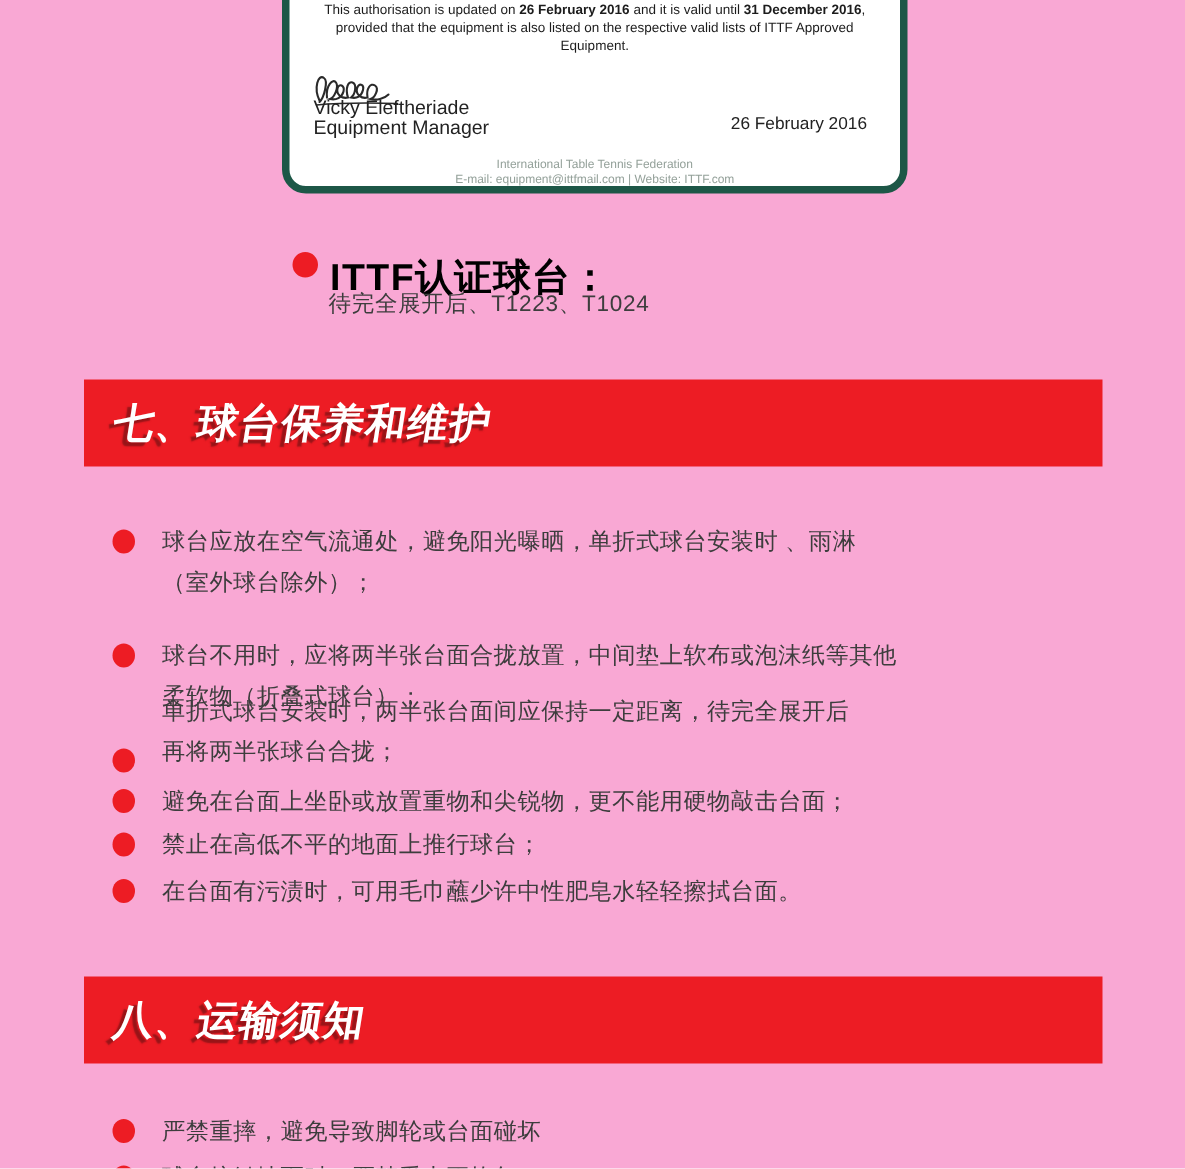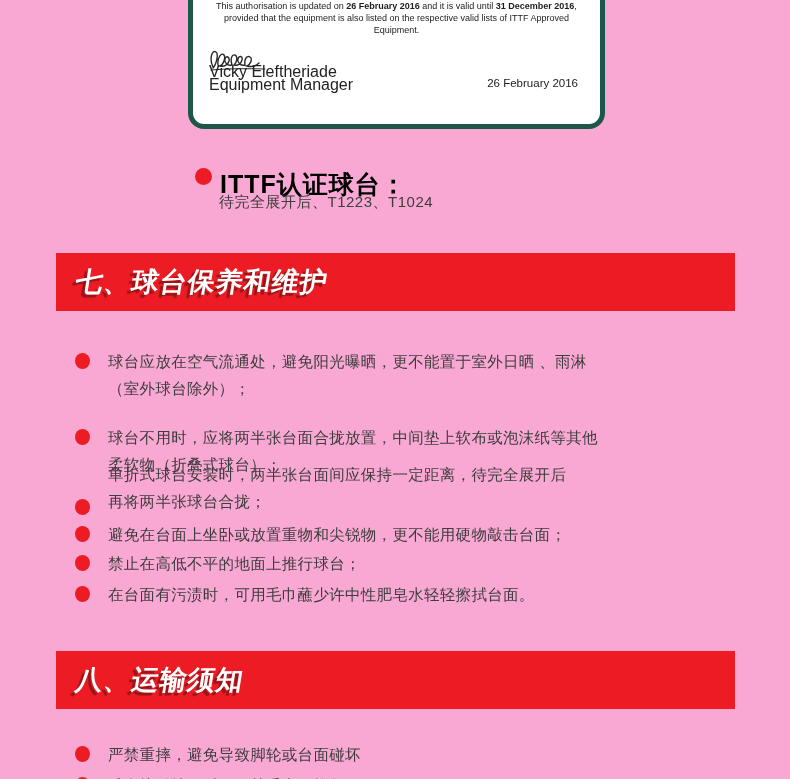--- a/index.html
+++ b/index.html
@@ -15,21 +15,21 @@
   }
   .cert-para{
     position:absolute;left:0;top:45px;width:100%;margin:0;padding:0 8px;
     box-sizing:border-box;text-align:center;
     font-size:9px;line-height:12px;color:#1c1c1c;
   }
   .cert-para b{font-weight:bold;}
   .cert-sig{position:absolute;left:14px;top:88px;width:66px;height:32px;}
   .cert-name{
     position:absolute;left:16px;top:110px;
-    font-size:16px;line-height:13px;color:#222222;
+    font-size:13px;line-height:13px;color:#222222;
   }
   .cert-date{
     position:absolute;right:22px;top:122px;
     font-size:11.5px;color:#222222;
   }
   .cert-footer{
     position:absolute;left:0;top:150px;width:100%;text-align:center;
     font-size:8px;line-height:9.5px;color:#94a19a;
   }
   
@@ -79,33 +79,37 @@
       <path d="M4,27 C20,25.5 40,25.5 58,26" fill="none" stroke="#2a2a2a" stroke-width="1" stroke-linecap="round"></path>
     </svg>
 
     <div class="cert-name">
       <div>Vicky Eleftheriade</div>
       <div>Equipment Manager</div>
     </div>
 
     <div class="cert-date">26 February 2016</div>
 
+    <div class="cert-footer">
+      <div>International Table Tennis Federation</div>
+      <div>E-mail: equipment@ittfmail.com  |  Website: ITTF.com</div>
+    </div>
   </div>
 
   <span class="ittf-dot"></span>
   <div class="ittf-title">ITTF认证球台：</div>
   <div class="ittf-models">待完全展开后、T1223、T1024</div>
 
   <div class="banner" style="top:253px;">
     <span class="banner-text">七、球台保养和维护</span>
   </div>
 
   <div class="brow" style="top:348px;">
     <span class="dot"></span>
-    <span class="btxt">球台应放在空气流通处，避免阳光曝晒，更不能置于室外日晒 、雨淋
+    <span class="btxt">球台应放在空气流通处，避免阳光曝晒，单折式球台安装时 、雨淋
 （室外球台除外）；</span>
   </div>
   <div class="brow" style="top:424px;">
     <span class="dot"></span>
     <span class="btxt">球台不用时，应将两半张台面合拢放置，中间垫上软布或泡沫纸等其他
 柔软物（折叠式球台）；</span>
   </div>
   <div class="brow" style="top:461px;align-items:flex-end;">
     <span class="dot"></span>
     <span class="btxt">单折式球台安装时，两半张台面间应保持一定距离，待完全展开后

